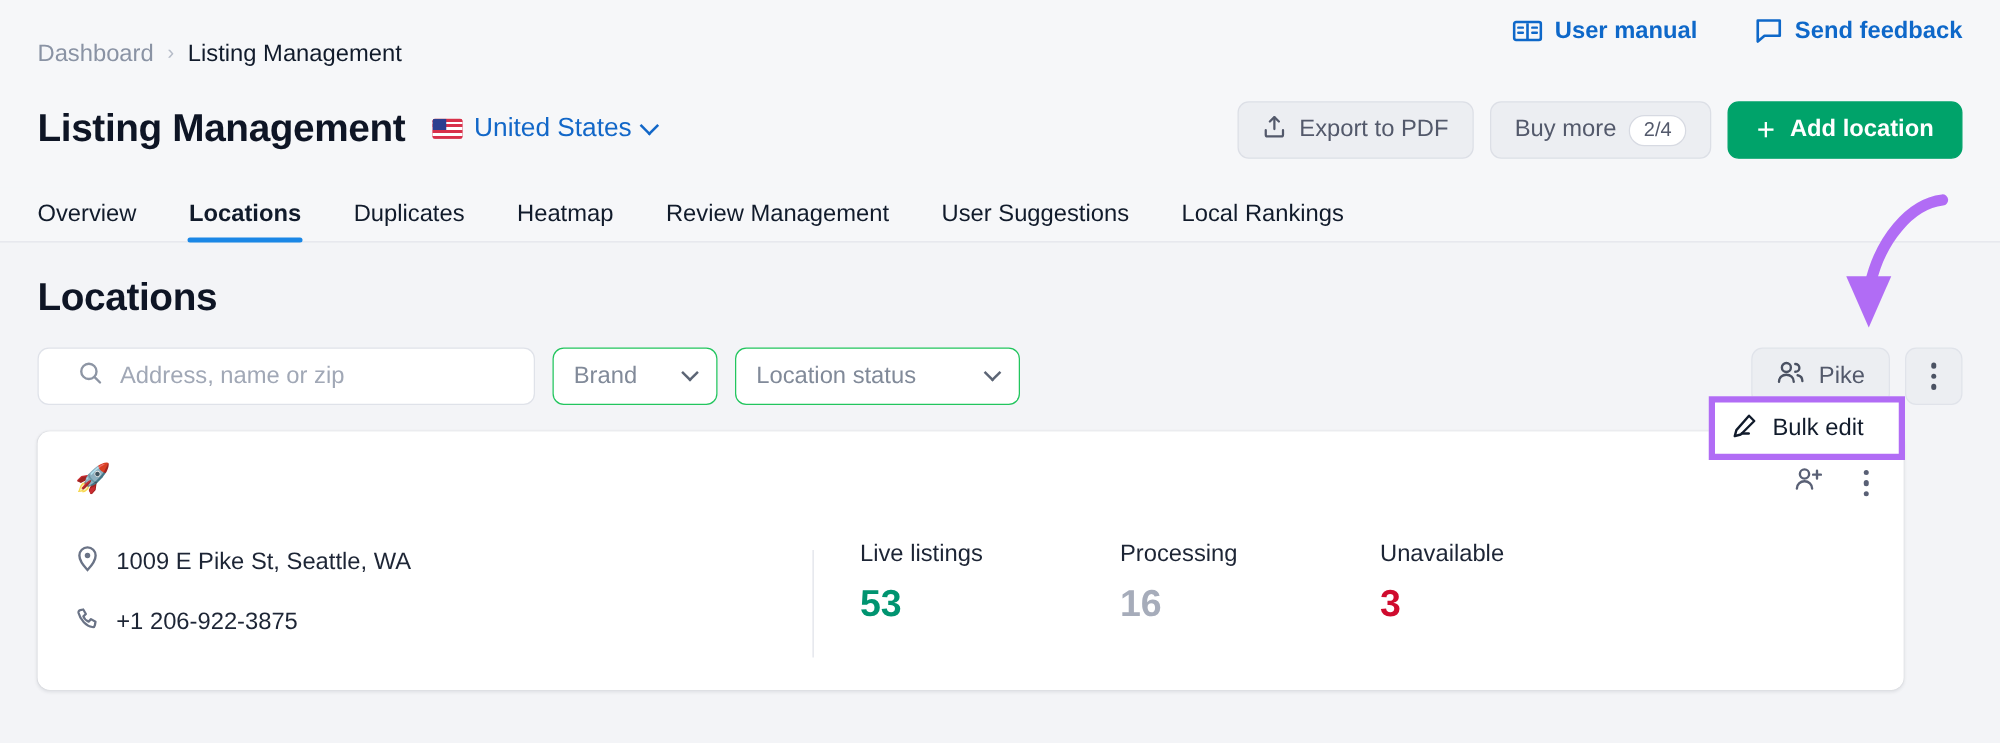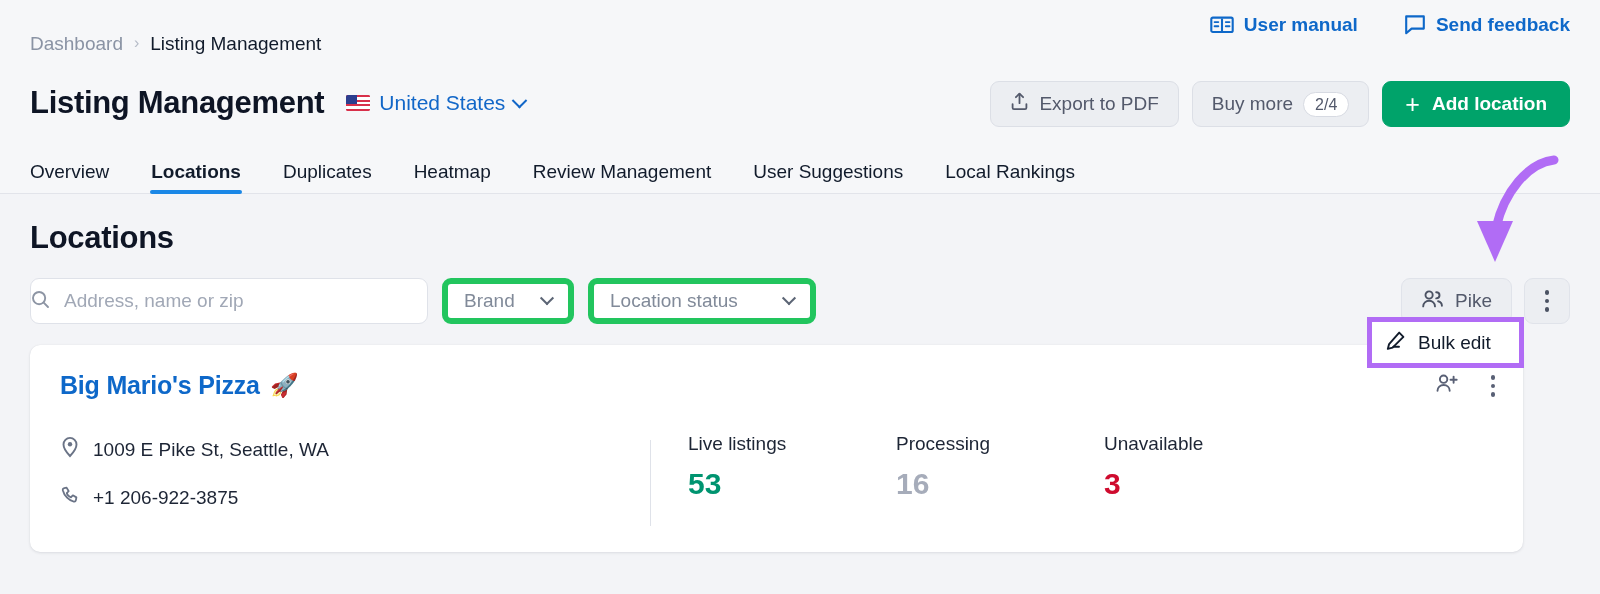--- a/index.html
+++ b/index.html
@@ -203,39 +203,39 @@
   }
   .search-box {
     display: flex;
     align-items: center;
     gap: 12px;
     width: 398px;
     height: 46px;
     border: 1px solid #dfe2e9;
     background: #ffffff;
     border-radius: 9px;
-    padding: 0 0;
+    padding: 0 32px;
   }
   .search-box input {
     border: none;
     outline: none;
     font-size: 19px;
     font-family: inherit;
     color: #111b2b;
     width: 100%;
     background: transparent;
   }
   .search-box input::placeholder { color: #a1a8b6; }
   .select-box {
     display: flex;
     align-items: center;
     justify-content: space-between;
     gap: 14px;
     height: 46px;
-    border: 6px solid #22c55e;
+    border: 1px solid #22c55e;
     background: #ffffff;
     border-radius: 9px;
     padding: 0 16px;
     font-size: 19px;
     color: #818a99;
     cursor: pointer;
   }
   .select-chev {
     display: inline-block;
     width: 10px; height: 10px;
@@ -532,21 +532,20 @@
       <path d="M14.2 2.6l4.2 4.2L7.6 17.6 2.8 18.9l1.3-4.8L14.2 2.6z" stroke="#111b2b" stroke-width="1.9" stroke-linejoin="round"></path>
       <path d="M8.4 16.8h5.6" stroke="#111b2b" stroke-width="1.9" stroke-linecap="round"></path>
     </svg>
   </span>
   <span class="label">Bulk edit</span>
 </div>
 
 <div class="loc-card">
 
   <div class="loc-name">
-    <span>Big Mario's Pizza</span>
     <span class="rocket">🚀</span>
   </div>
 
   <div class="loc-line loc-addr">
     <span>
       <svg width="20" height="22" viewBox="0 0 20 22" fill="none">
         <path d="M10 1.9c3.6 0 6.5 2.9 6.5 6.5 0 4.7-6.5 11.6-6.5 11.6S3.5 13.1 3.5 8.4C3.5 4.8 6.4 1.9 10 1.9z" stroke="#6a7386" stroke-width="1.9"></path>
         <circle cx="10" cy="8.3" r="2.2" fill="#6a7386"></circle>
       </svg>
     </span>

